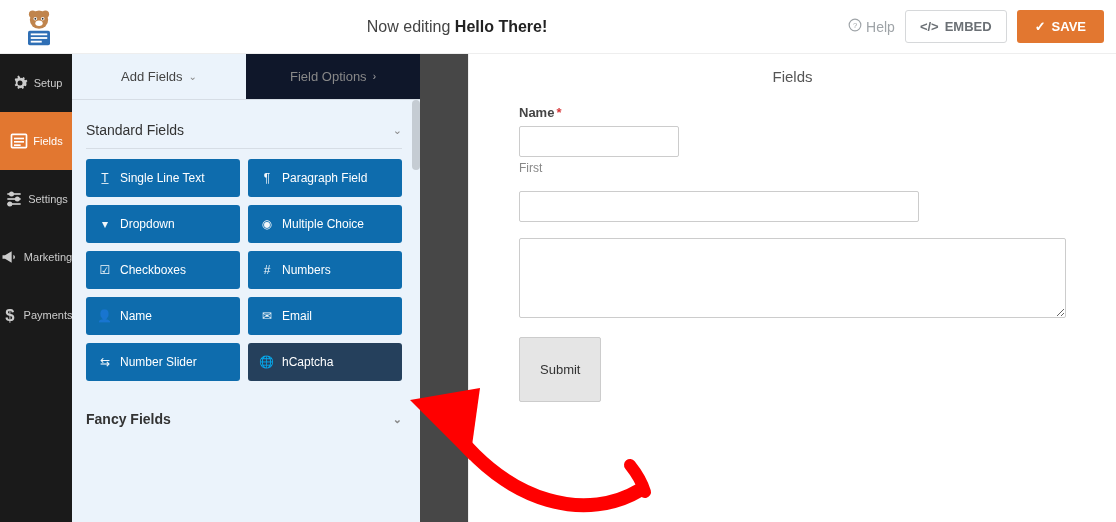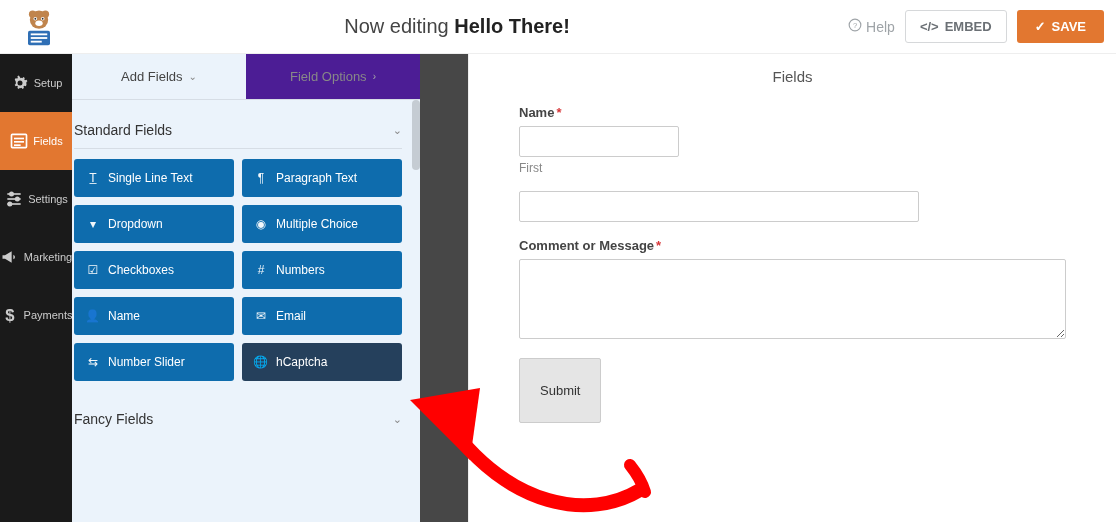--- a/index.html
+++ b/index.html
@@ -2,50 +2,50 @@
 <html><head>
 <meta charset="utf-8">
 <style>
   * { box-sizing: border-box; margin: 0; padding: 0; }
   html, body { width: 1116px; height: 522px; font-family: -apple-system, BlinkMacSystemFont, "Segoe UI", Arial, sans-serif; overflow: hidden; background: #fff; }
   
   
   .topbar { height: 54px; display: flex; align-items: center; border-bottom: 1px solid #eee; padding: 0 12px; }
   .logo { width: 54px; height: 54px; display:flex; align-items:center; justify-content:center; }
   .logo svg { width: 44px; height: 44px; }
-  .topbar-center { flex: 1; text-align: center; font-size: 20px; color: #444; }
+  .topbar-center { flex: 1; text-align: center; font-size: 16px; color: #444; }
   .topbar-center strong { font-weight: 700; color: #222; }
   .topbar-right { display:flex; align-items:center; gap: 10px; }
   .help { color: #9fa4a8; font-size: 14px; display:flex; align-items:center; gap:4px; cursor:pointer; }
   .embed-btn { border: 1px solid #d6d8da; background: #fff; color: #6b7075; padding: 8px 14px; font-size: 13px; font-weight:600; border-radius:3px; cursor:pointer; display:flex; align-items:center; gap:6px; }
   .save-btn { background: #e27730; color:#fff; border:none; padding: 9px 18px; font-size:13px; font-weight:700; border-radius:3px; cursor:pointer; display:flex; align-items:center; gap:6px; }
   
   
   .body { display:flex; height: calc(522px - 54px); }
   
   
   .nav { width: 72px; background: #1a1a1a; display:flex; flex-direction:column; }
   .nav-item { height: 58px; display:flex; flex-direction:row; align-items:center; justify-content:center; color:#ccc; font-size:11px; gap:4px; cursor:pointer; }
   .nav-item.active { background:#e27730; color:#fff; }
   .nav-item .nav-icon { width:20px; height:20px; display:flex; align-items:center; justify-content:center; }
   
   
   .panel { width: 348px; background:#ebf3fb; display:flex; flex-direction:column; position:relative; }
   .panel-tabs { display:flex; height:46px; border-bottom:1px solid #d6dde5; }
   .panel-tab { flex:1; display:flex; align-items:center; justify-content:center; gap:6px; font-size:13px; color:#444; cursor:pointer; background:#ebf3fb;}
-  .panel-tab.inactive { background:#4c1d95; color:#888; }
-  .panel-body { padding: 14px 18px 0 2px; overflow:hidden; position:relative; flex:1; }
+  .panel-tab.inactive { background:#0f172a; color:#888; }
+  .panel-body { padding: 14px 18px 0 14px; overflow:hidden; position:relative; flex:1; }
   .group-header { display:flex; justify-content:space-between; align-items:center; font-size:14px; color:#333; padding: 8px 0 10px 0; cursor:pointer; }
   .group-header .chev { color:#888; font-size:11px; }
   .group-divider { border:none; border-top:1px solid #d6dde5; margin-bottom:10px; }
   .field-grid { display:grid; grid-template-columns: 1fr 1fr; gap:8px; }
   .field-btn { background:#0e6cad; color:#fff; border:none; text-align:left; padding: 12px 12px; font-size:12px; font-weight:500; border-radius:3px; cursor:pointer; display:flex; align-items:center; gap:8px; }
   .field-btn.dark { background:#25405c; }
   .field-btn .fi { width:14px; height:14px; display:inline-flex; align-items:center; justify-content:center; font-size:12px; opacity:.95; }
-  .fancy { margin-top: 22px; }
+  .fancy { margin-top: 22px; font-weight: bold; }
   
   .panel-scroll { position:absolute; right:0; top:46px; width:8px; height:70px; background:#c5ccd3; border-radius:4px; }
   
   
   .gutter { width: 48px; background:#474747; }
   
   
   .preview { flex:1; background:#fff; display:flex; flex-direction:column; border-left:1px solid #eee; }
   .preview-title { text-align:center; font-size:15px; color:#555; padding:14px 0; }
   .preview-form { padding: 6px 50px 0 50px; font-size:13px; color:#444; }
@@ -179,21 +179,21 @@
         <span class="chev">⌄</span>
       </div>
       <hr class="group-divider">
       <div class="field-grid">
         <button class="field-btn">
             <span class="fi">T̲</span>
             <span>Single Line Text</span>
           </button>
         <button class="field-btn">
             <span class="fi">¶</span>
-            <span>Paragraph Text</span>
+            <span>Paragraph Field</span>
           </button>
         <button class="field-btn">
             <span class="fi">▾</span>
             <span>Dropdown</span>
           </button>
         <button class="field-btn">
             <span class="fi">◉</span>
             <span>Multiple Choice</span>
           </button>
         <button class="field-btn">
@@ -242,21 +242,20 @@
             <span class="sublabel">First</span>
           </div>
         </div>
       </div>
 
       <div class="form-row">
         <input type="text" class="email-input" style="">
       </div>
 
       <div class="form-row">
-        <label class="lbl"><span>Comment or Message</span><span class="req">*</span></label>
         <textarea style=""></textarea>
       </div>
 
       <div class="form-row">
         <button class="submit-btn">Submit</button>
       </div>
 
     </div>
   </div>
 

